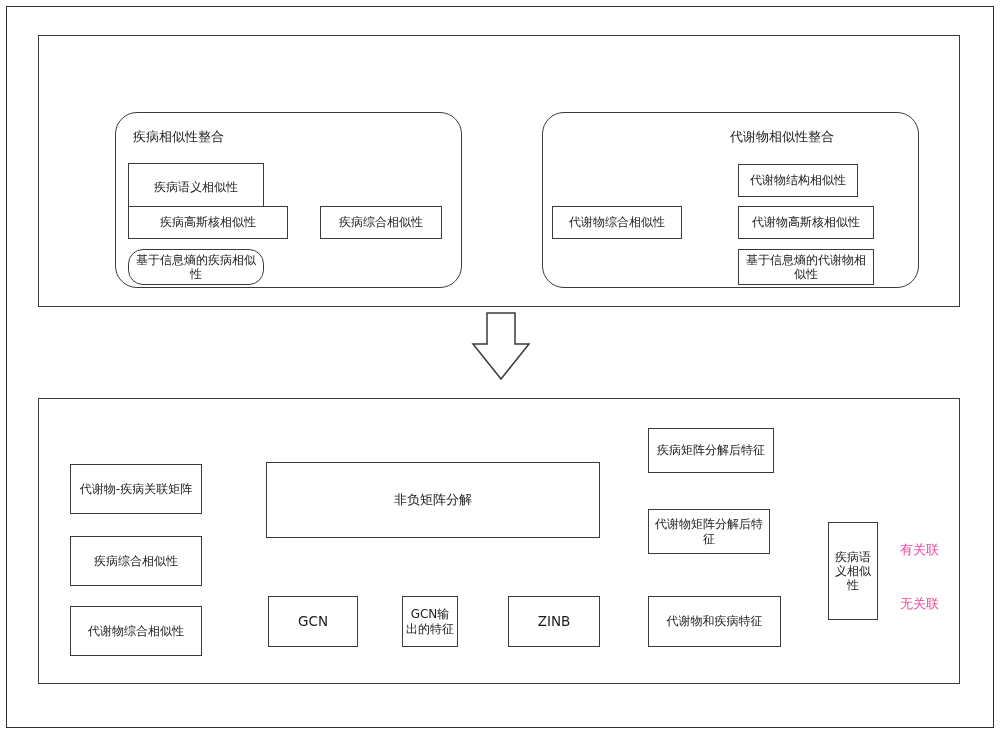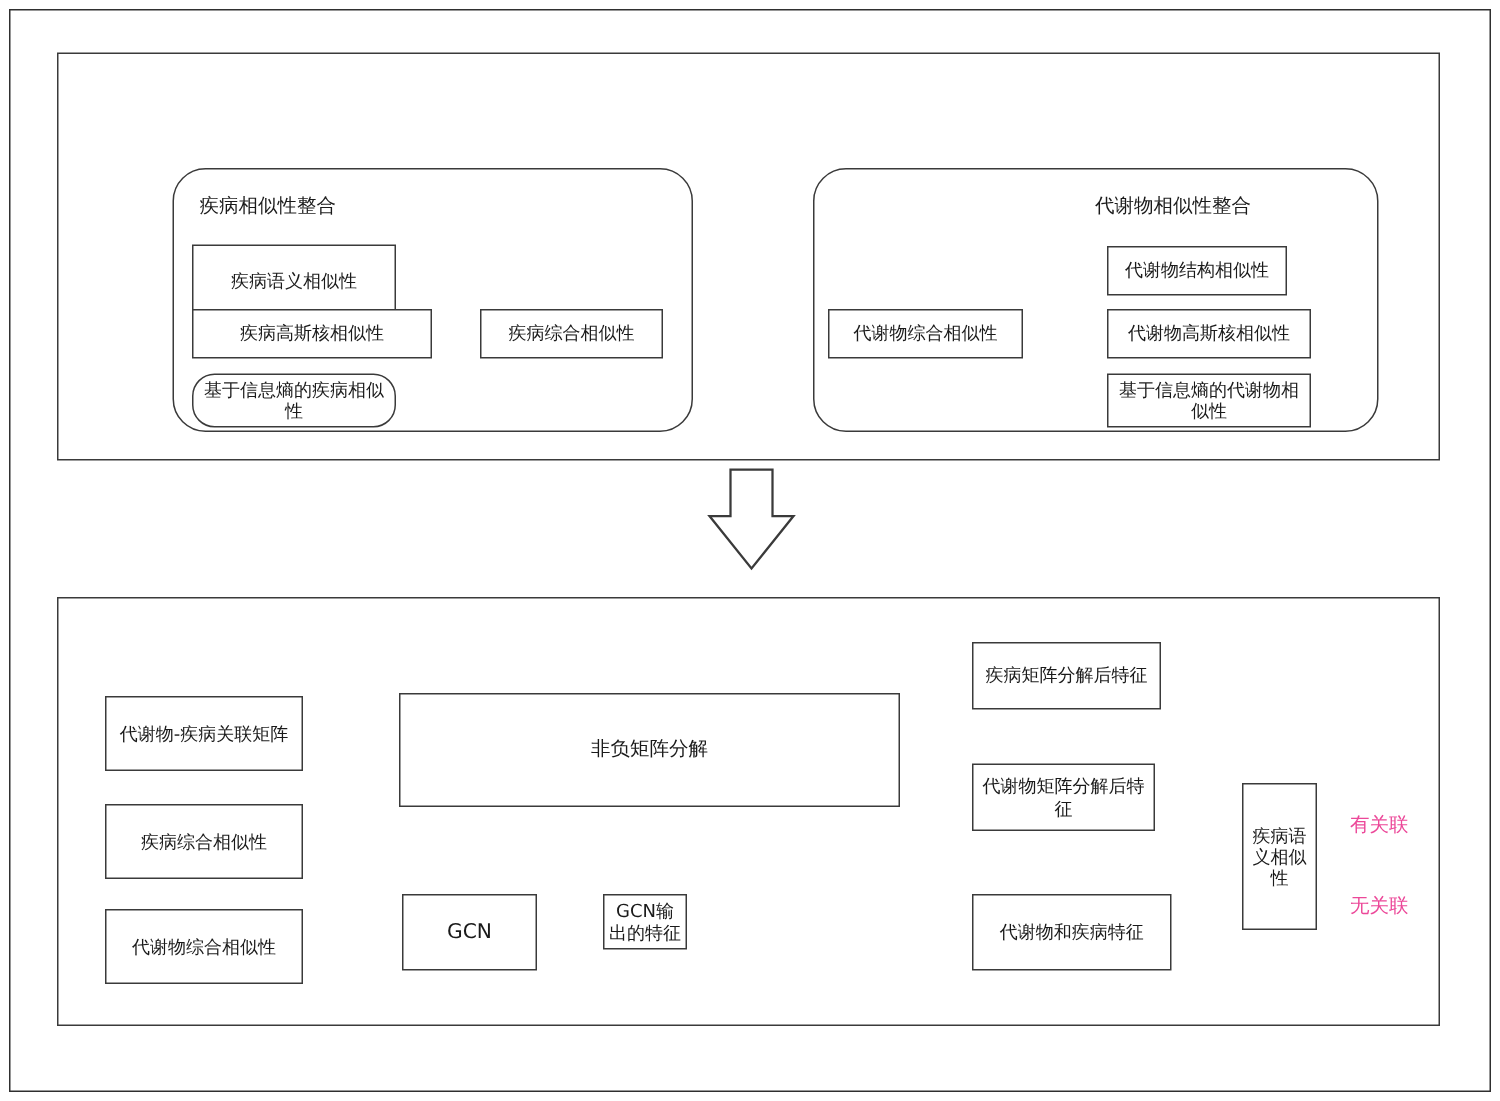--- a/index.html
+++ b/index.html
@@ -108,21 +108,22 @@
   <div class="node fs125" style="left:70px; top:464px; width:132px; height:50px;">代谢物-疾病关联矩阵</div>
   <div class="node fs125" style="left:70px; top:536px; width:132px; height:50px;">疾病综合相似性</div>
   <div class="node fs125" style="left:70px; top:606px; width:132px; height:50px;">代谢物综合相似性</div>
 
   <div class="node fs13" style="left:266px; top:462px; width:334px; height:76px;">非负矩阵分解</div>
 
   <div class="node fs125" style="left:648px; top:428px; width:126px; height:45px;text-align:center;">疾病矩阵分解后特征</div>
   <div class="node fs125" style="left:648px; top:509px; width:122px; height:45px;">代谢物矩阵分解后特征</div>
 
   <div class="node fs14" style="left:268px; top:596px; width:90px; height:51px;">GCN</div>
-  <div class="node fs125" style="left:402px; top:596px; width:56px; height:37px;">GCN输出的特征</div>
+  <div class="node fs125" style="left:402px; top:596px; width:56px; height:51px;">GCN输出的特征</div>
+  <div class="node fs14" style="left:508px; top:596px; width:92px; height:51px;">ZINB</div>
   <div class="node fs125" style="left:648px; top:596px; width:133px; height:51px;">代谢物和疾病特征</div>
 
   <div class="node fs125" style="left:828px; top:522px; width:50px; height:98px;">疾病语义相似性</div>
 
   <div class="free-label fs13" style="left:900px; top:541px;">有关联</div>
   <div class="free-label fs13" style="left:900px; top:595px;">无关联</div>
 
   <svg class="layer" viewBox="0 0 1000 734" xmlns="http://www.w3.org/2000/svg">
     <defs>
       <marker id="ah" markerWidth="9" markerHeight="9" refX="7.5" refY="3.2" orient="auto" markerUnits="userSpaceOnUse">

